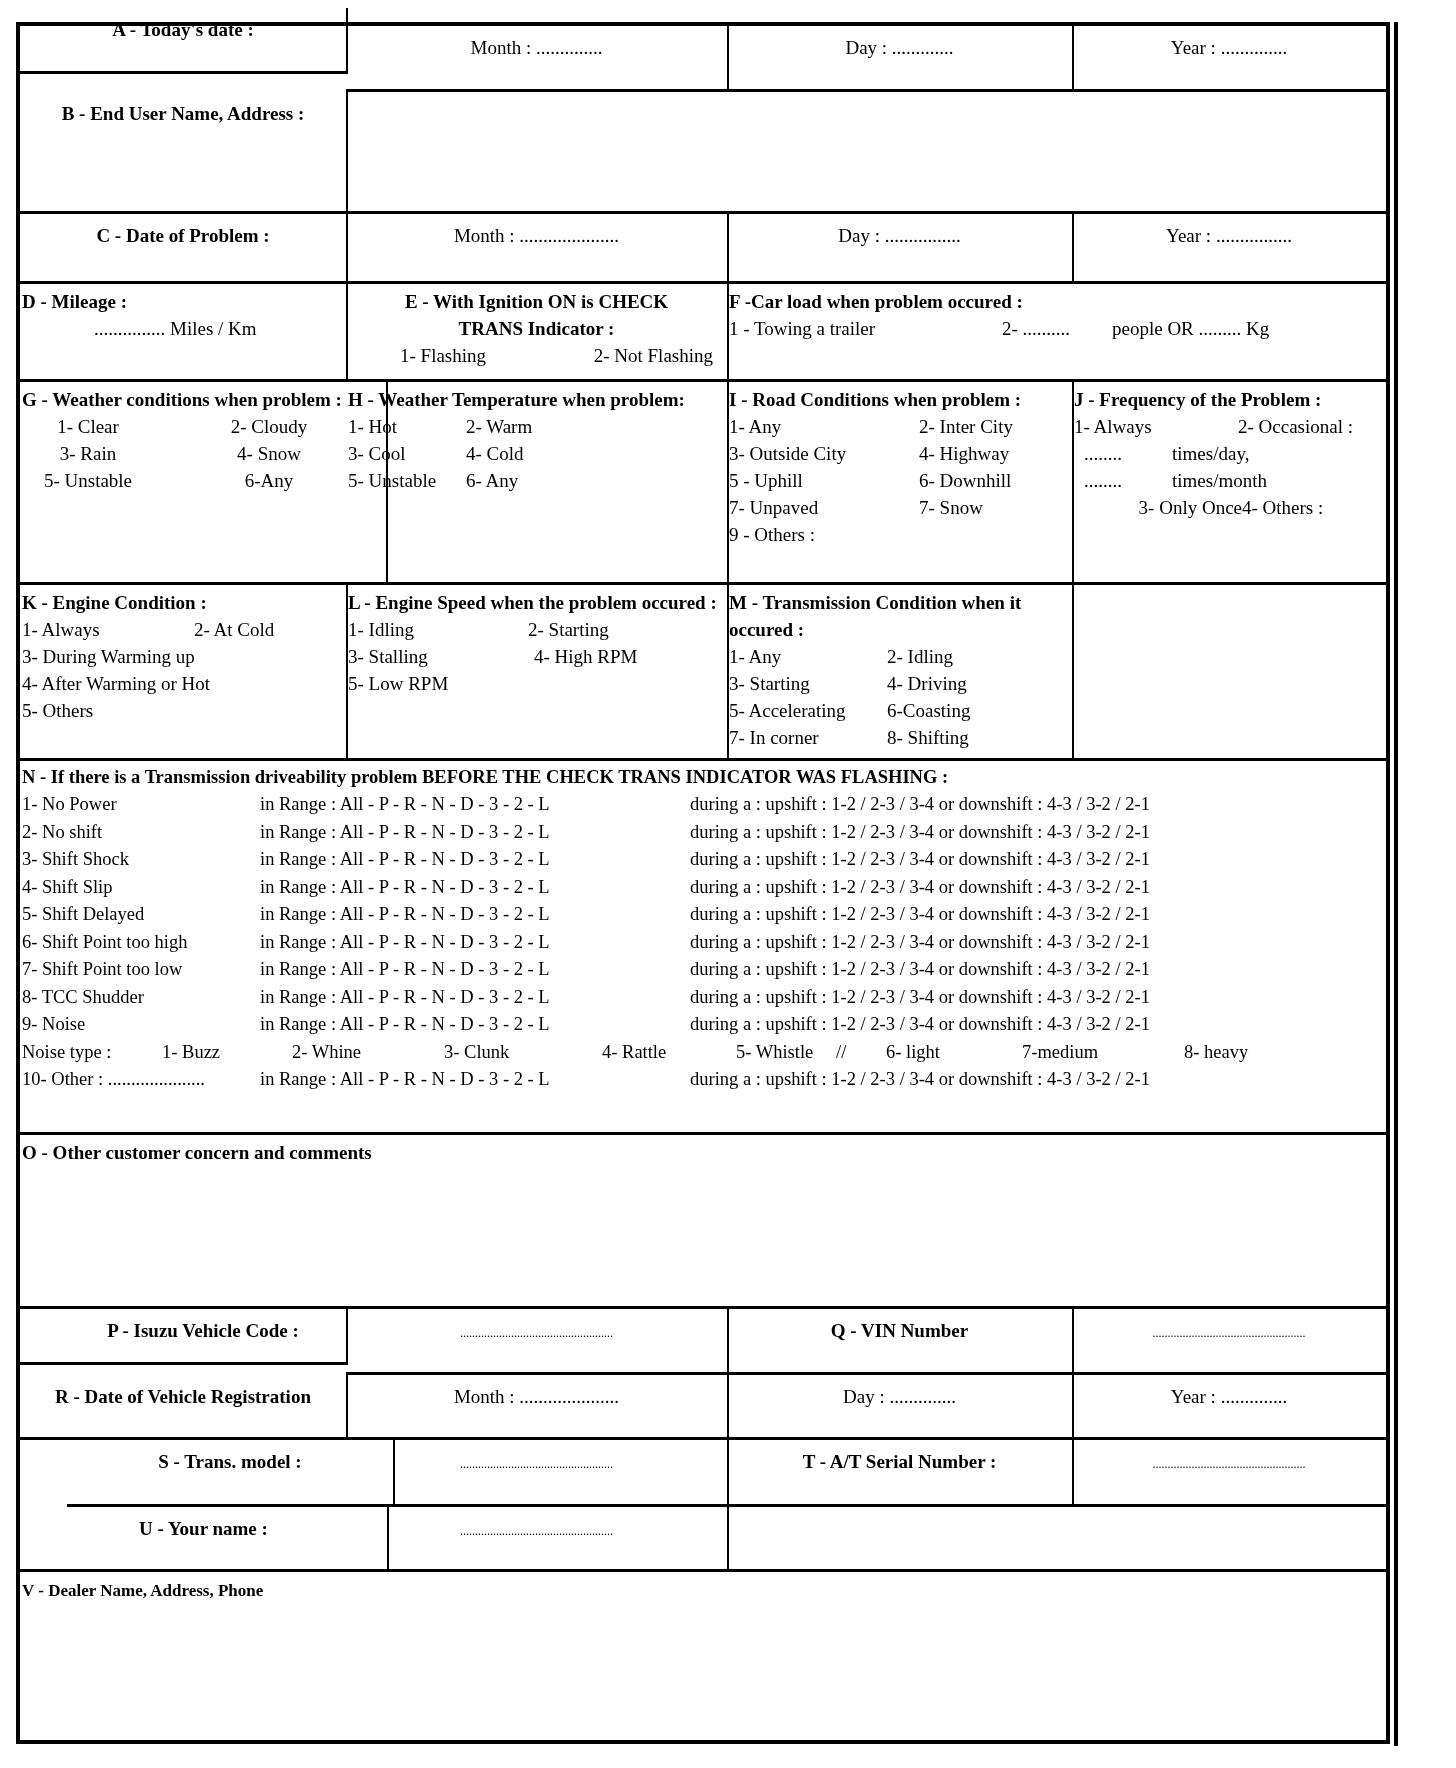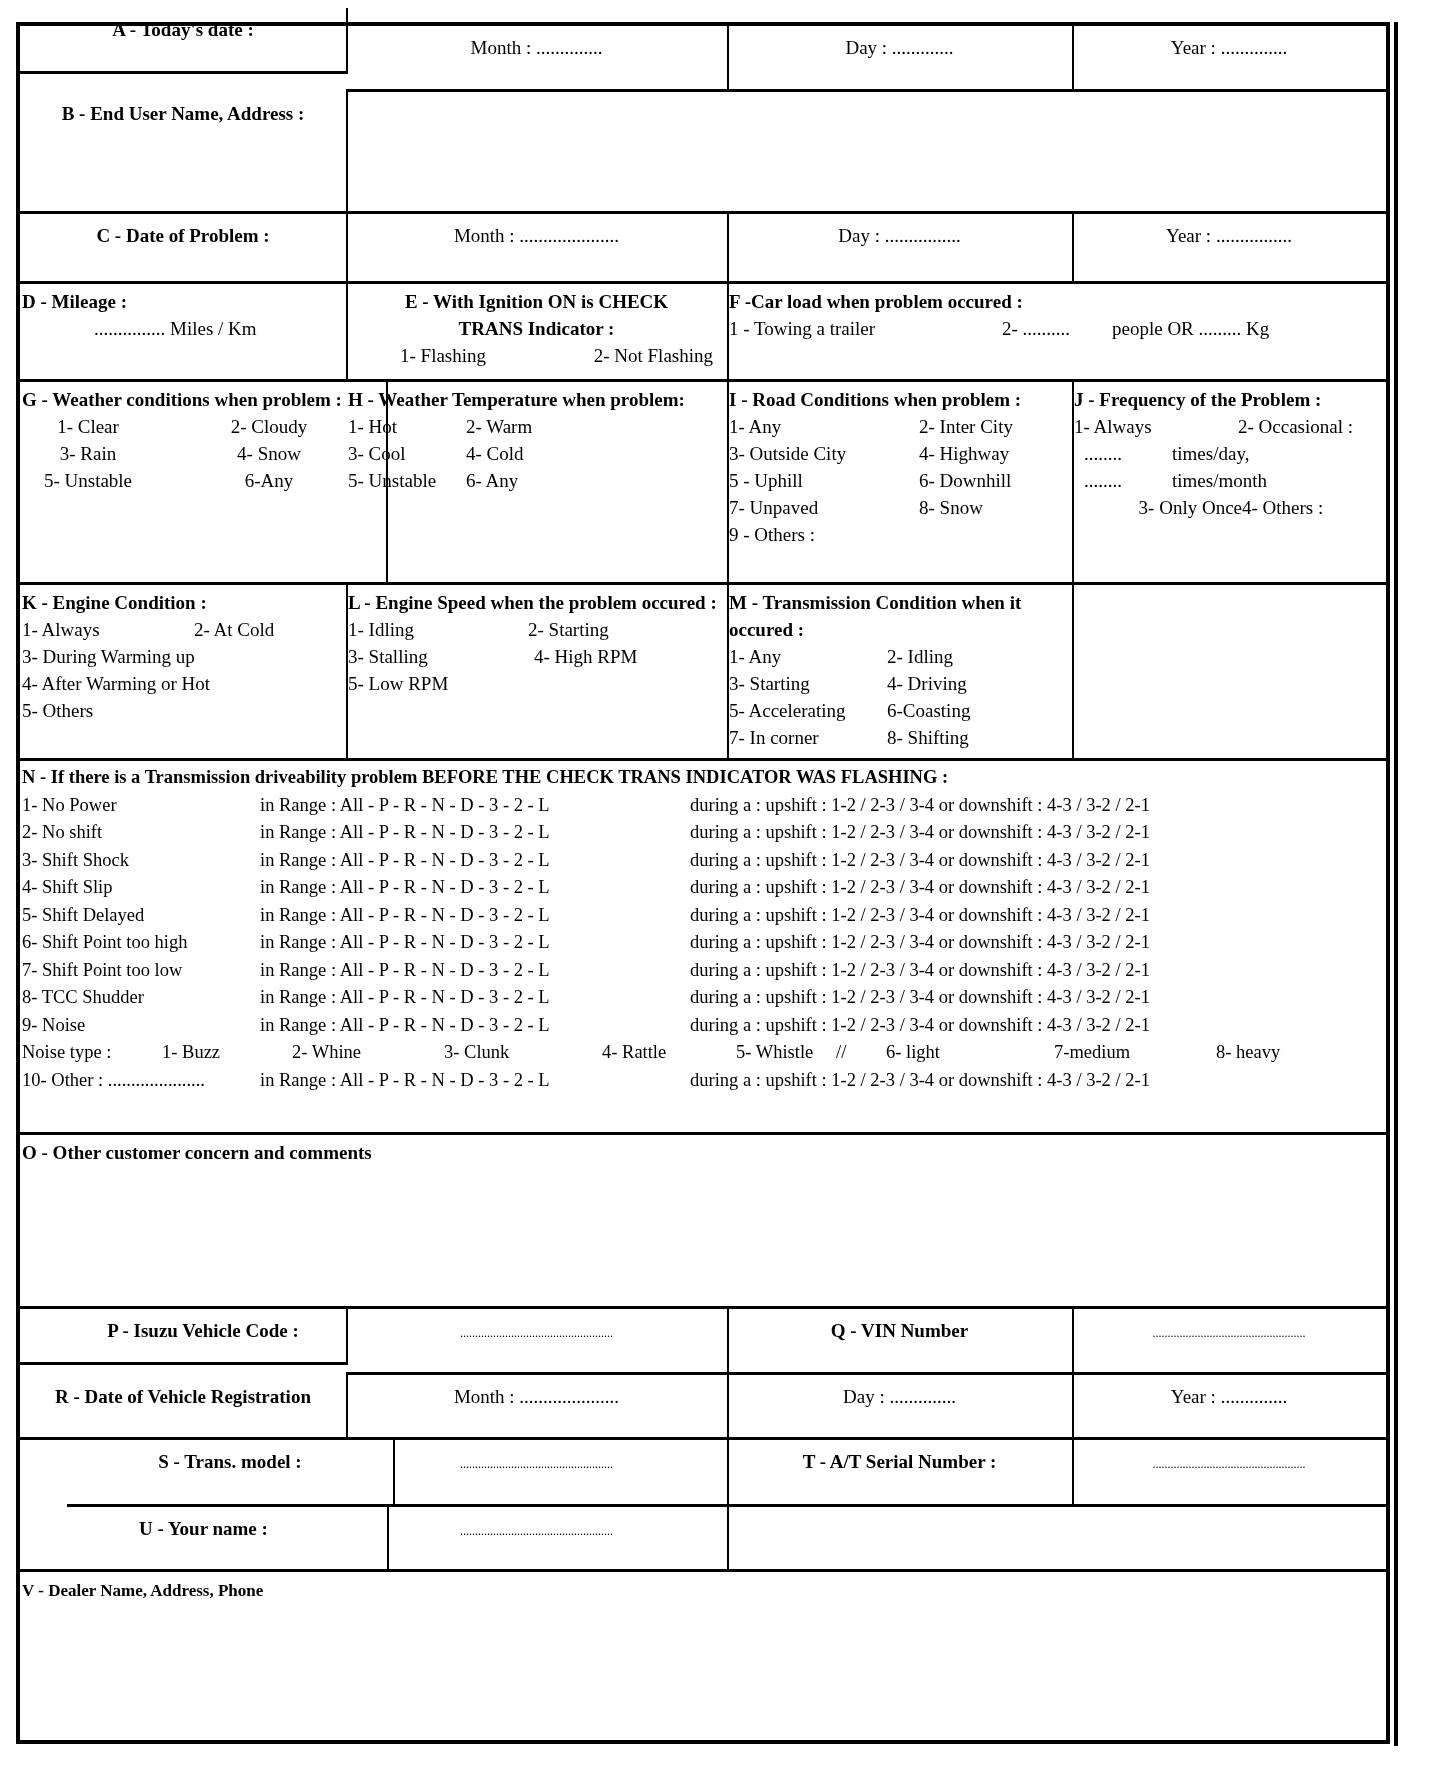--- a/index.html
+++ b/index.html
@@ -8,21 +8,21 @@
   .form { position: absolute; left: 16px; top: 22px; width: 1374px; height: 1722px;
           border: 4px solid #000; box-sizing: border-box; }
   .outer-rule { position: absolute; left: 1394px; top: 22px; width: 4px; height: 1724px; background: #000; }
   .cell { position: absolute; box-sizing: border-box; border-right: 2px solid #000; border-bottom: 3px solid #000;
           font-size: 19px; line-height: 27px; overflow: hidden; }
   .cell.noright { border-right: none; }
   .cell.nobottom { border-bottom: none; }
   .center { text-align: center; padding-top: 8px; }
   .lbl { font-weight: bold; }
   .pad { padding: 4px 2px 0 2px; }
-  .nline { display: flex; white-space: nowrap; height: 27.5px; align-items: flex-end; }
+  .nline { display: flex; white-space: nowrap; height: 27.5px; }
   .nline .c1 { width: 238px; }
   .nline .c2 { width: 430px; }
   .nline .c3 { flex: 1; }
   .noise { display: flex; white-space: nowrap; height: 27.5px; }
   .noise span { display: inline-block; }
 </style>
 </head>
 <body>
 
 <div class="form"></div>
@@ -105,21 +105,21 @@
 <div class="cell pad" style="left:727px;top:382px;width:347px;height:203px;">
   <div class="lbl">I - Road Conditions when problem :</div>
   <div style="display:grid;grid-template-columns:190px 1fr;">
     <span>1- Any</span>
     <span>2- Inter City</span>
     <span>3- Outside City</span>
     <span>4- Highway</span>
     <span>5 - Uphill</span>
     <span>6- Downhill</span>
     <span>7- Unpaved</span>
-    <span>8- Snow</span>
+    <span>7- Snow</span>
     <span>9 - Others :</span>
   </div>
 </div>
 <div class="cell pad noright" style="left:1072px;top:382px;width:314px;height:203px;">
   <div class="lbl">J - Frequency of the Problem :</div>
   <div style="display:flex;">
     <span style="width:164px;">1- Always</span>
     <span>2- Occasional :</span>
   </div>
   <div style="display:flex;padding-left:10px;">
@@ -222,21 +222,21 @@
   </div>
   <div class="noise">
     <span style="width:140px;">Noise type :</span>
     <span style="width:130px;">1- Buzz</span>
     <span style="width:152px;">2- Whine</span>
     <span style="width:158px;">3- Clunk</span>
     <span style="width:134px;">4- Rattle</span>
     <span style="width:100px;">5- Whistle</span>
     <span style="width:50px;">//</span>
     <span style="width:136px;">6- light</span>
-    <span style="width:162px;margin-left:32px;">7-medium</span>
+    <span style="width:162px;">7-medium</span>
     <span>8- heavy</span>
   </div>
   <div class="nline">
     <span class="c1">10- Other : .....................</span>
     <span class="c2">in Range : All - P - R - N - D - 3 - 2 - L</span>
     <span class="c3">during a : upshift : 1-2  /  2-3  /  3-4  or downshift : 4-3  /  3-2  /  2-1</span>
   </div>
 </div>
 
 <div class="cell pad noright" style="left:20px;top:1135px;width:1366px;height:174px;">

